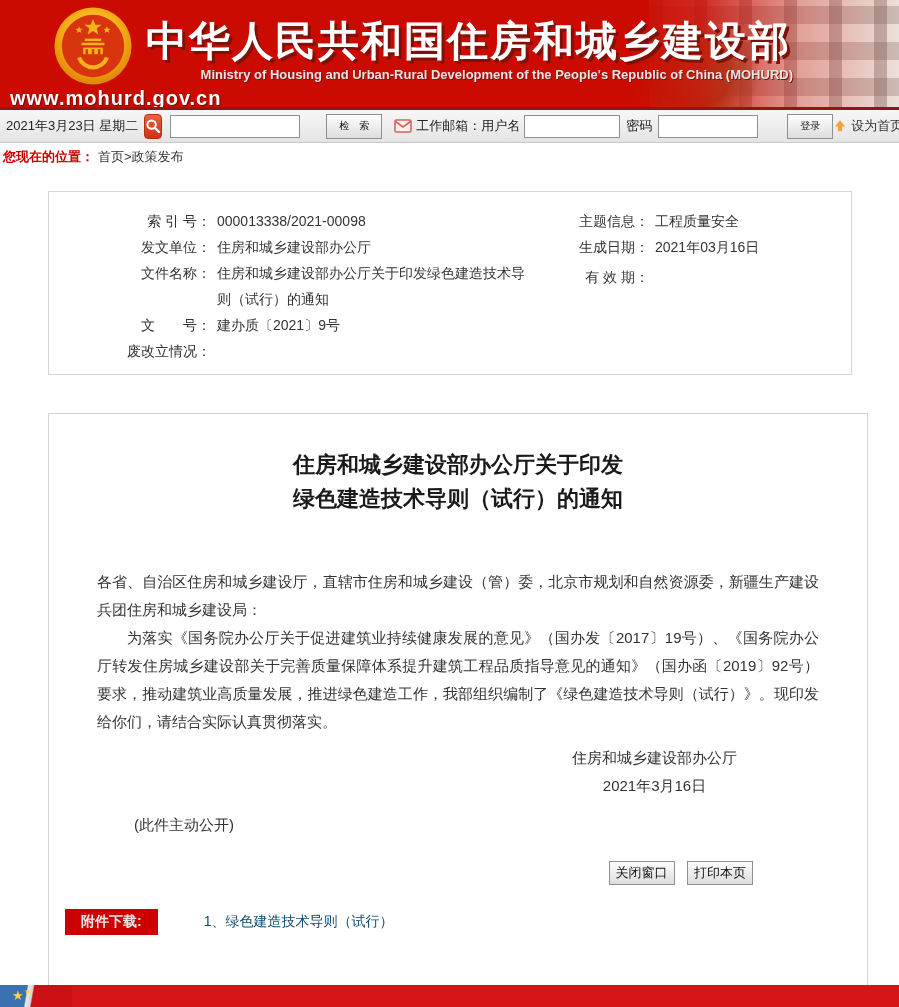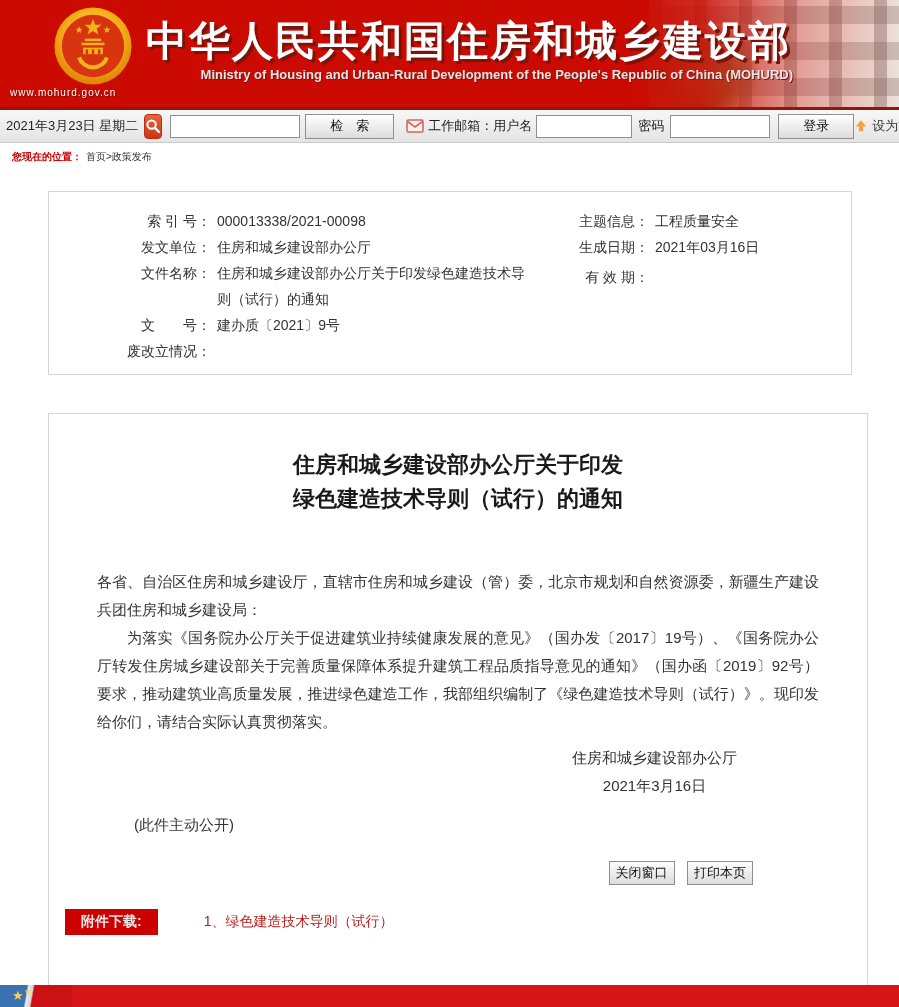--- a/index.html
+++ b/index.html
@@ -25,21 +25,21 @@
     position: absolute; top: 20px; right: 140px; width: 130px; height: 100px;
     background: radial-gradient(ellipse at 50% 55%, #9aab6b 0%, #7f9455 40%, rgba(127,148,85,0) 72%);
   }
   .hdr-overlay {
     position: absolute; inset: 0;
     background: linear-gradient(90deg, #cb0b01 0%, #cb0b01 69%, rgba(203,11,1,0.85) 78%, rgba(203,11,1,0.30) 89%, rgba(203,11,1,0) 100%);
   }
   .emblem { position: absolute; left: 50px; top: 5px; width: 86px; height: 82px; z-index: 3; }
   .site-url {
     position: absolute; left: 10px; top: 87px; z-index: 3;
-    color: #fff; font-weight: normal; font-size: 10px; letter-spacing: 1px;
+    color: #fff; font-weight: bold; font-size: 20px; letter-spacing: 1px;
     text-shadow: 1px 1px 1px #6d0c06;
   }
   .hdr-title {
     position: absolute; left: 136px; top: 14px; width: 665px; z-index: 3;
     color: #fff; font-size: 41px; font-weight: bold; letter-spacing: 2px;
     text-align: center; white-space: nowrap;
     text-shadow: 3px 3px 0 #7d120b;
   }
   .hdr-sub {
     position: absolute; left: 128px; top: 67px; width: 665px; z-index: 3;
@@ -59,32 +59,32 @@
     width: 25px; height: 25px; border: 1px solid #b5300f; border-radius: 4px;
     background: linear-gradient(#e8653c, #cf3318);
     display: inline-flex; align-items: center; justify-content: center;
     margin-right: 8px; cursor: pointer;
   }
   .tb-input {
     height: 23px; border: 1px solid #8f8f8f; background: #fff; padding: 0 4px; font-size: 13px;
   }
   .tb-search-input { width: 130px; margin-right: 5px; }
   .tb-btn {
-    height: 25px; padding: 0 24px; border: 1px solid #8f8f8f;
-    background: linear-gradient(#ffffff, #dcdcdc); font-size: 13px; color: #111; cursor: pointer;
+    height: 25px; padding: 0 12px; border: 1px solid #8f8f8f;
+    background: linear-gradient(#ffffff, #dcdcdc); font-size: 10px; color: #111; cursor: pointer; margin-left: 21px;
   }
   .tb-mail-icon { margin: 0 4px 0 12px; display: inline-flex; }
   .tb-user-input { width: 96px; margin: 0 6px 0 4px; }
   .tb-pass-input { width: 100px; margin: 0 8px 0 6px; }
   .tb-right { margin-left: auto; display: flex; align-items: center; gap: 4px; color: #333; }
   .tb-link { cursor: pointer; }
   .tb-home-icon, .tb-fav-icon { display: inline-flex; }
 
   
-  .breadcrumb { height: 28px; display: flex; align-items: center; padding-left: 12px; font-size: 10px; background: #fff; }
+  .breadcrumb { height: 28px; display: flex; align-items: center; padding-left: 3px; font-size: 13px; background: #fff; }
   .bc-label { color: #cc0000; font-weight: bold; }
   .bc-path { color: #333; margin-left: 4px; cursor: pointer; }
 
   
   .meta-box {
     width: 804px; margin: 20px 0 0 48px;
     border: 1px solid #d5d5d5; background: #fff;
     padding: 16px 0 10px 0; display: flex; font-size: 14px; color: #333;
   }
   .meta-col-left { width: 485px; }
@@ -107,21 +107,21 @@
   .doc-sign .inner { display: inline-block; text-align: center; line-height: 28px; font-size: 15px; color: #333; }
   .doc-disclosure { margin: 16px 0 0 85px; font-size: 15px; color: #333; }
   .doc-buttons { margin-top: 26px; text-align: right; padding-right: 114px; }
   .doc-btn {
     min-width: 64px; height: 24px; border: 1px solid #8f8f8f;
     background: linear-gradient(#fdfdfd, #dcdcdc); font-size: 13px; color: #111;
     margin-left: 8px; cursor: pointer; padding: 0 6px;
   }
   .attach-row { margin-top: 24px; display: flex; align-items: center; }
   .attach-badge { margin-left: 16px; background: #cc0000; color: #e5e5e5; font-weight: bold; font-size: 14px; padding: 4px 16px; }
-  .attach-link { margin-left: 46px; font-size: 14px; color: #b91c1c; cursor: pointer; }
+  .attach-link { margin-left: 46px; font-size: 14px; color: #0c4a6e; cursor: pointer; }
 
   
   .footer { position: absolute; left: 0; bottom: 0; width: 899px; height: 22px; background: #d61518; }
   .footer-flag {
     position: absolute; left: 0; top: 0; width: 72px; height: 22px;
     background: linear-gradient(100deg, #3a71b0 0%, #3a71b0 36%, #e9e9e9 38%, #d6d6d6 44%, #cc1114 46%);
   }
   .footer-flag .star-big { position: absolute; left: 12px; top: 1px; color: #ffd24a; font-size: 13px; line-height: 20px; }
   .footer-flag .star-small { position: absolute; left: 24px; top: -3px; color: #ffd24a; font-size: 8px; line-height: 20px; }
 </style>

